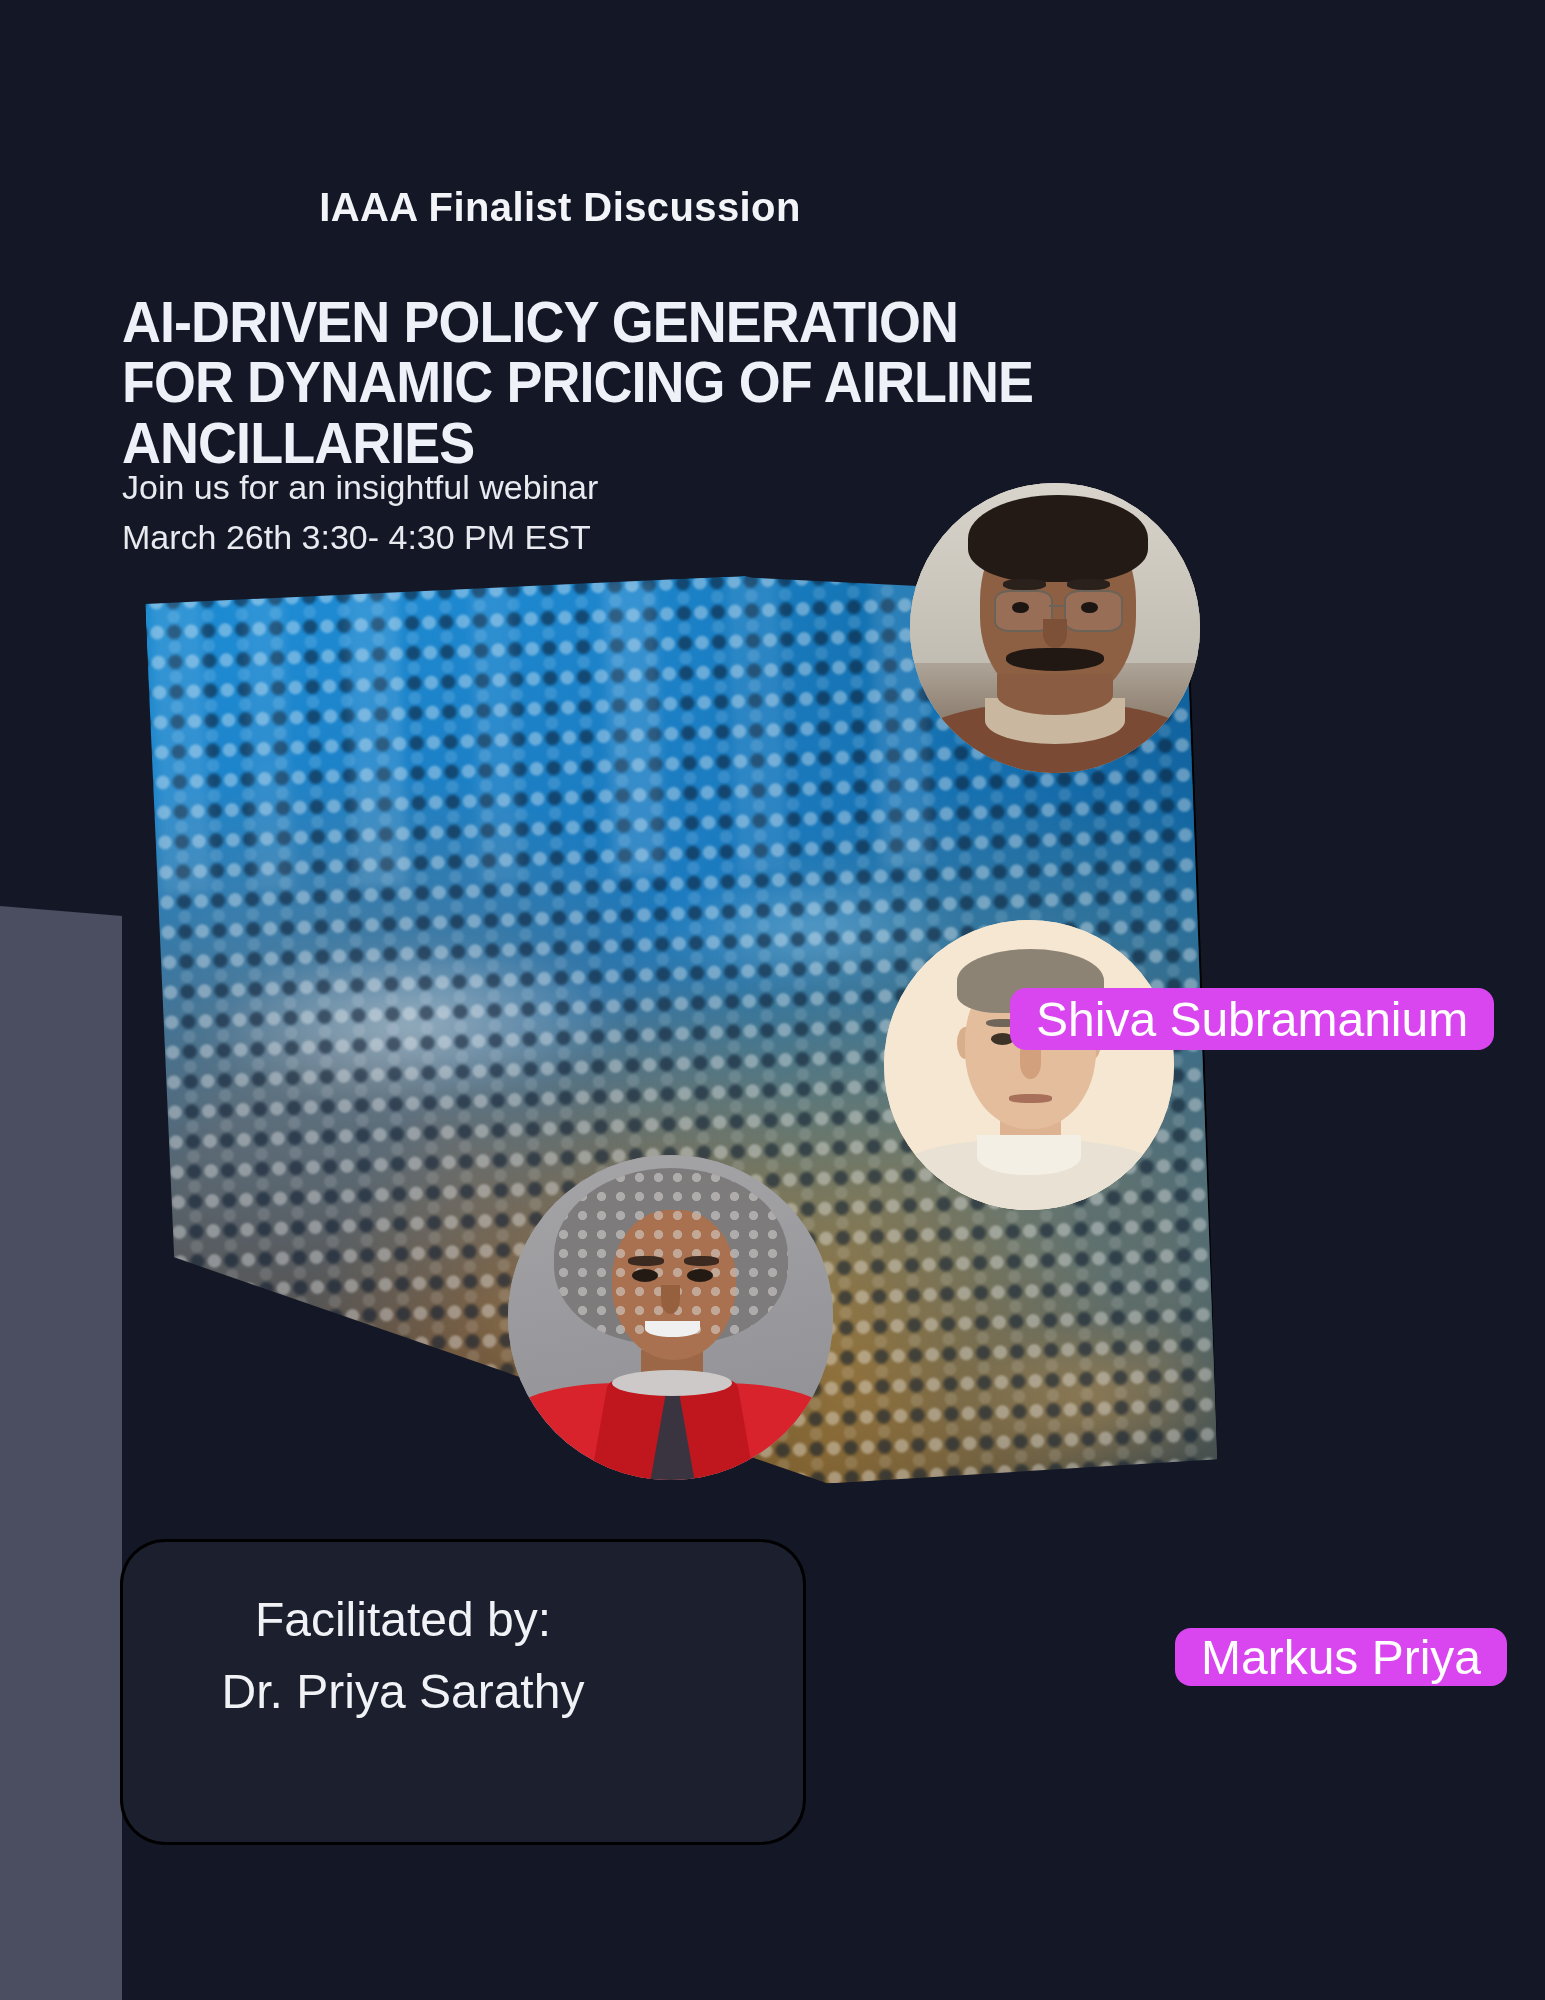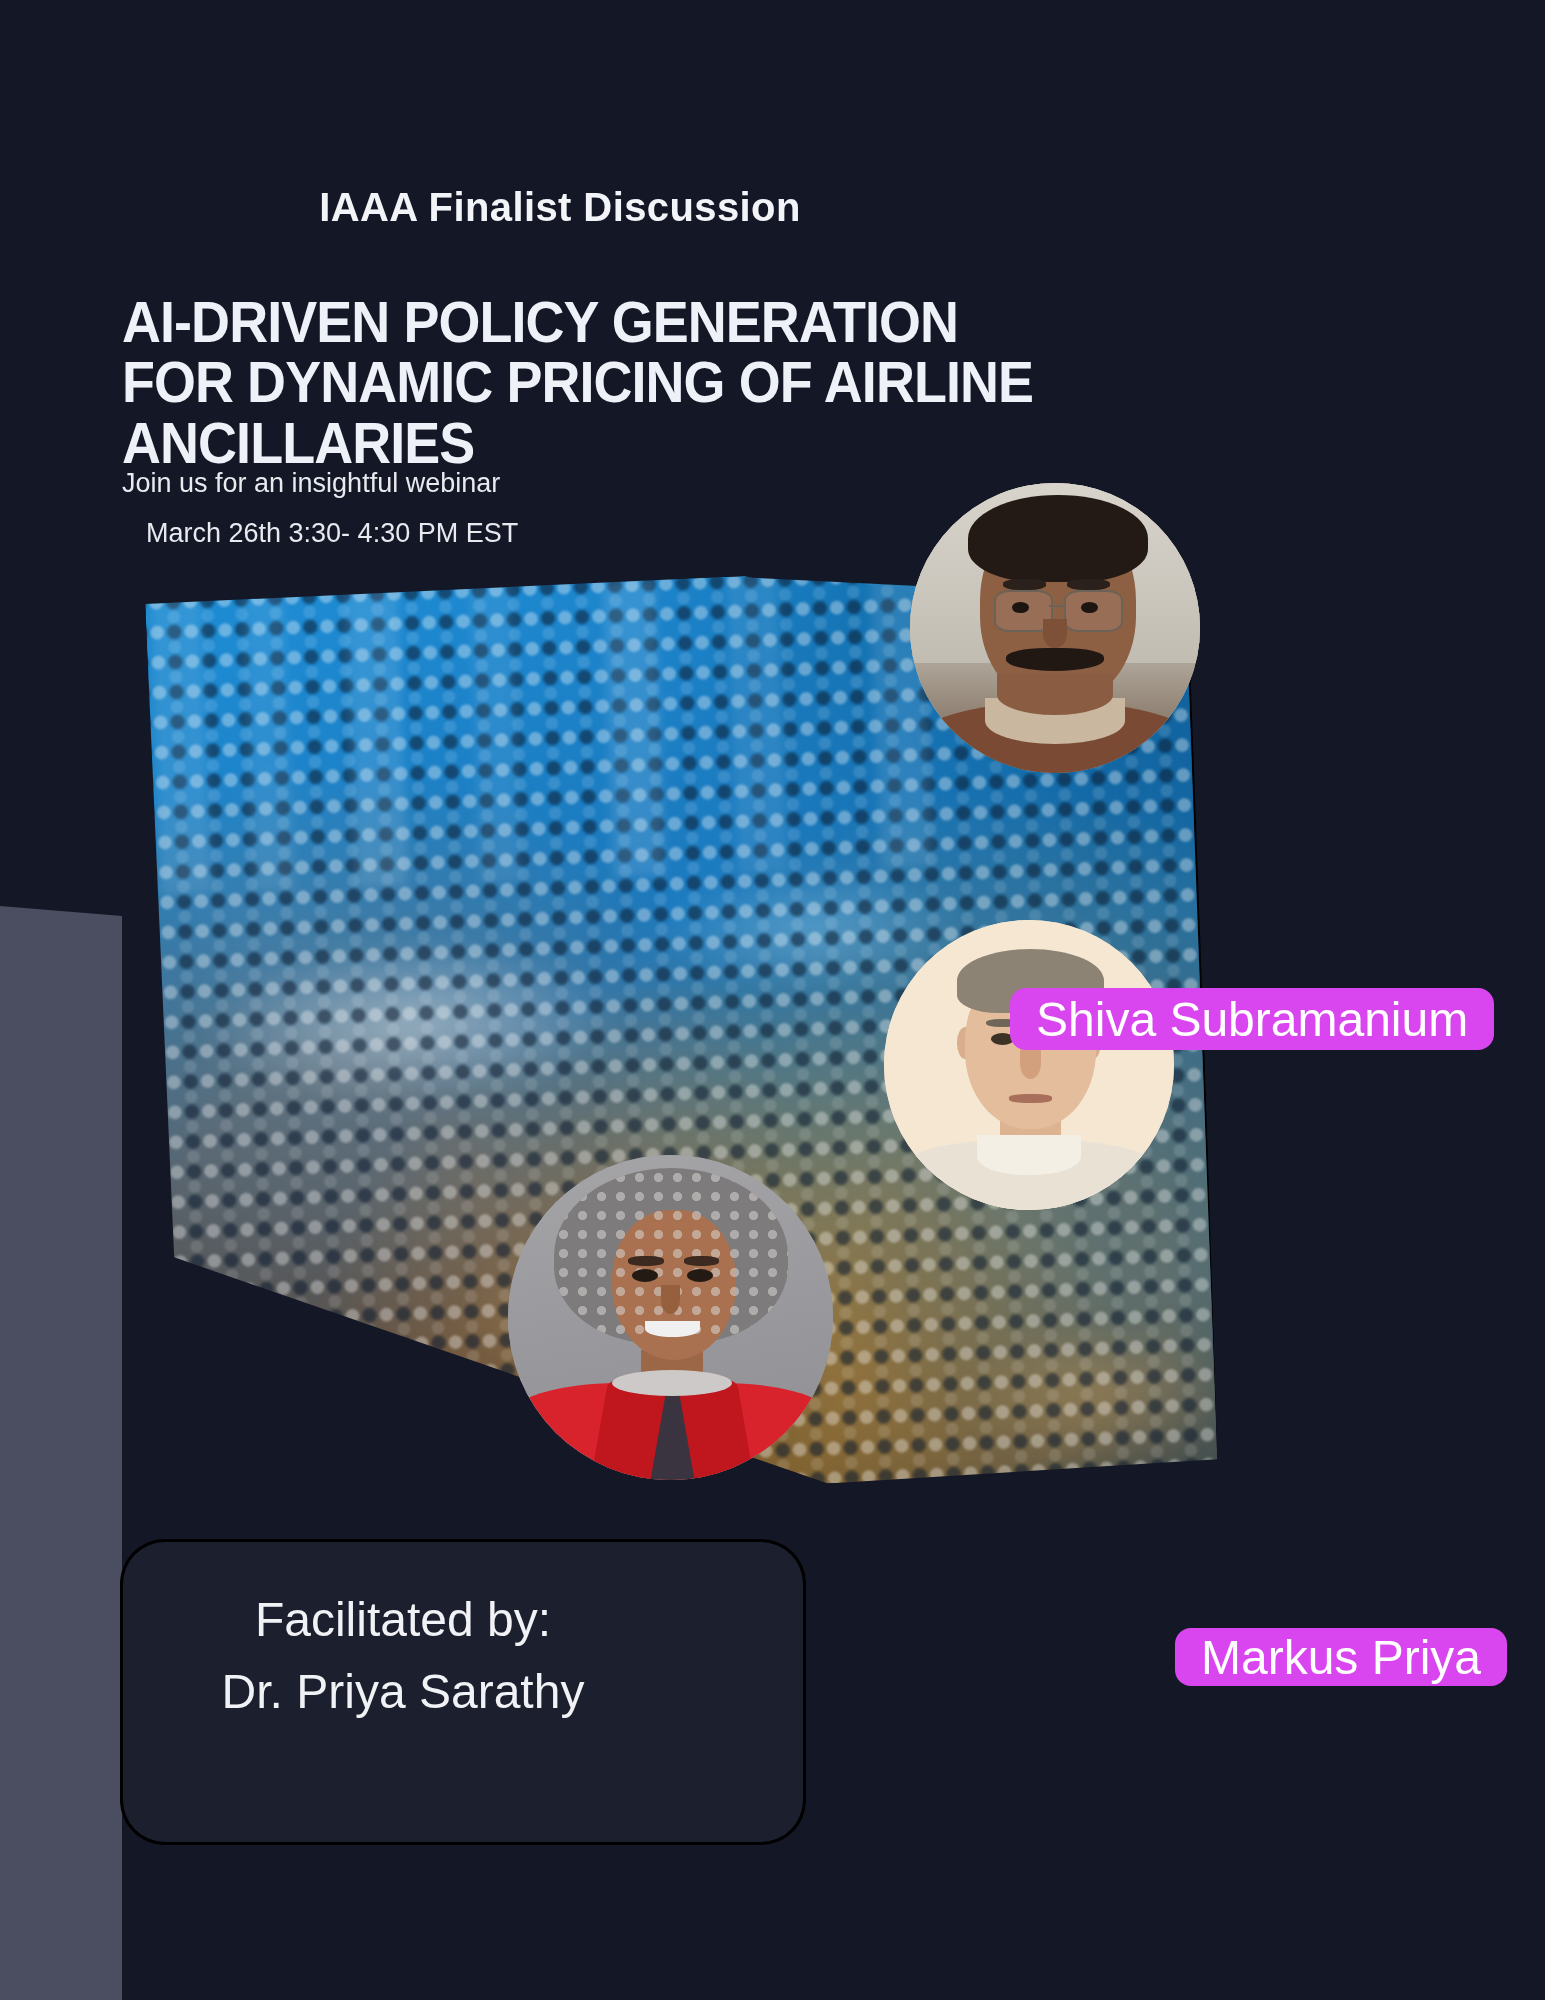--- a/index.html
+++ b/index.html
@@ -44,24 +44,24 @@
     color:#eef1f8;
     font-size:58px;line-height:1.04;
     font-weight:bold;
     font-family:"Liberation Sans Narrow","Liberation Sans",sans-serif;
     transform:scaleX(.93);transform-origin:left top;
     letter-spacing:-1px;
   }
   .title span{display:block;}
   .sub{
     position:absolute;left:122px;width:900px;
-    color:#e8eaf0;font-size:27px;font-weight:400;
+    color:#e8eaf0;font-size:34px;font-weight:400;
   }
   .sub-1{top:468px;}
-  .sub-2{top:518px;margin-left:24px;}
+  .sub-2{top:518px;}
 
   
   .photo{
     position:absolute;left:145px;top:598px;width:1040px;height:910px;
     clip-path:polygon(0 6px,600px 0,608px 2px,1045px 40px,1040px 900px,650px 910px,5px 660px);
     overflow:hidden;
     transform:rotate(-2.1deg);
     transform-origin:left top;
     box-shadow:0 0 0 2px #000;
   }

